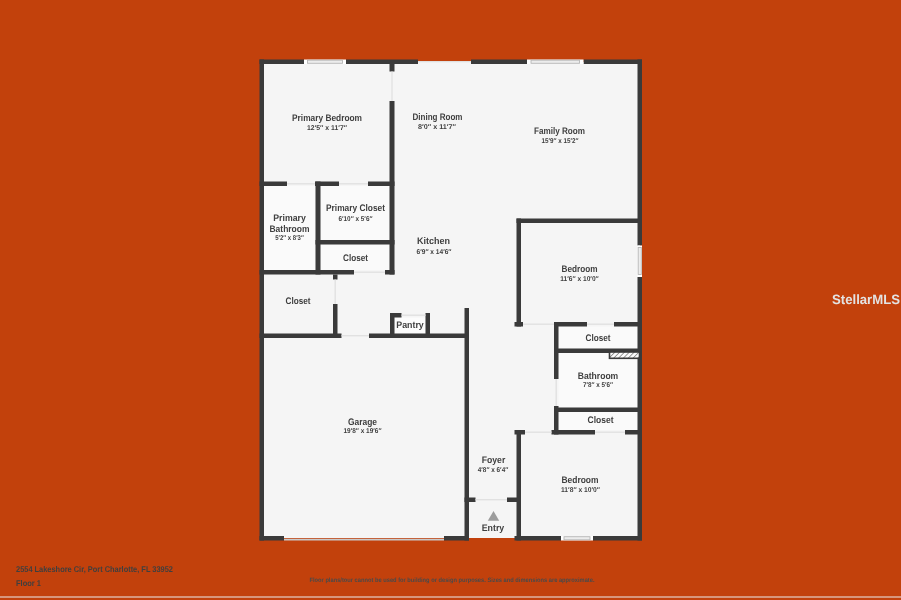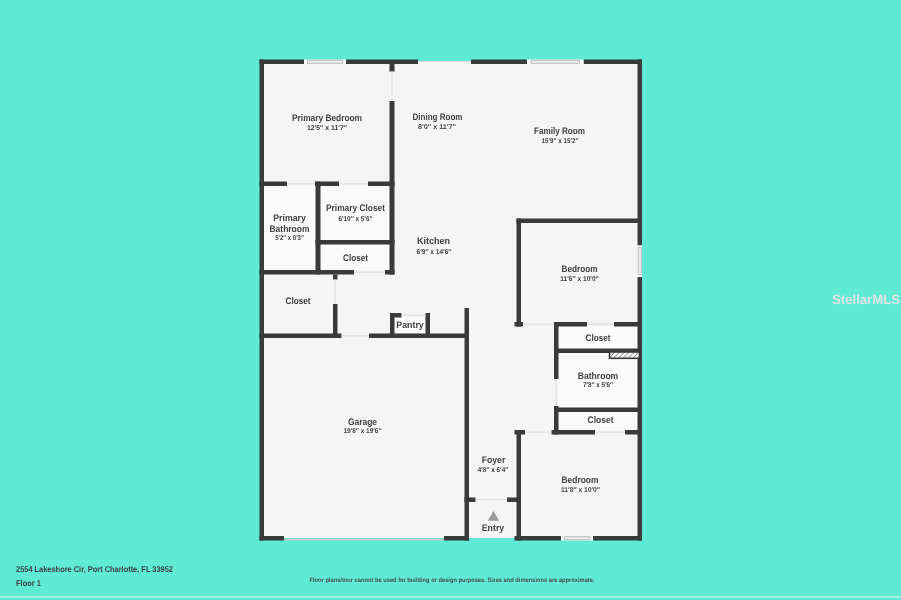--- a/index.html
+++ b/index.html
@@ -1,16 +1,16 @@
 <!DOCTYPE html>
 <html><head>
 <meta charset="utf-8">
 <style>
   html,body{margin:0;padding:0;background:#ffffff;}
-  .page{position:relative;width:901px;height:600px;background:#5eead4;overflow:hidden;
+  .page{position:relative;width:901px;height:600px;background:#c2410c;overflow:hidden;
         font-family:"Liberation Sans", sans-serif;}
   svg{display:block;}
 </style>
 </head>
 <body>
 <div class="page">
 <svg width="901" height="600" viewBox="0 0 901 600" xmlns="http://www.w3.org/2000/svg">
 <defs>
   <pattern id="hatch" width="3.4" height="3.4" patternUnits="userSpaceOnUse" patternTransform="rotate(45)">
     <rect width="3.4" height="3.4" fill="#fbfbfb"></rect>

